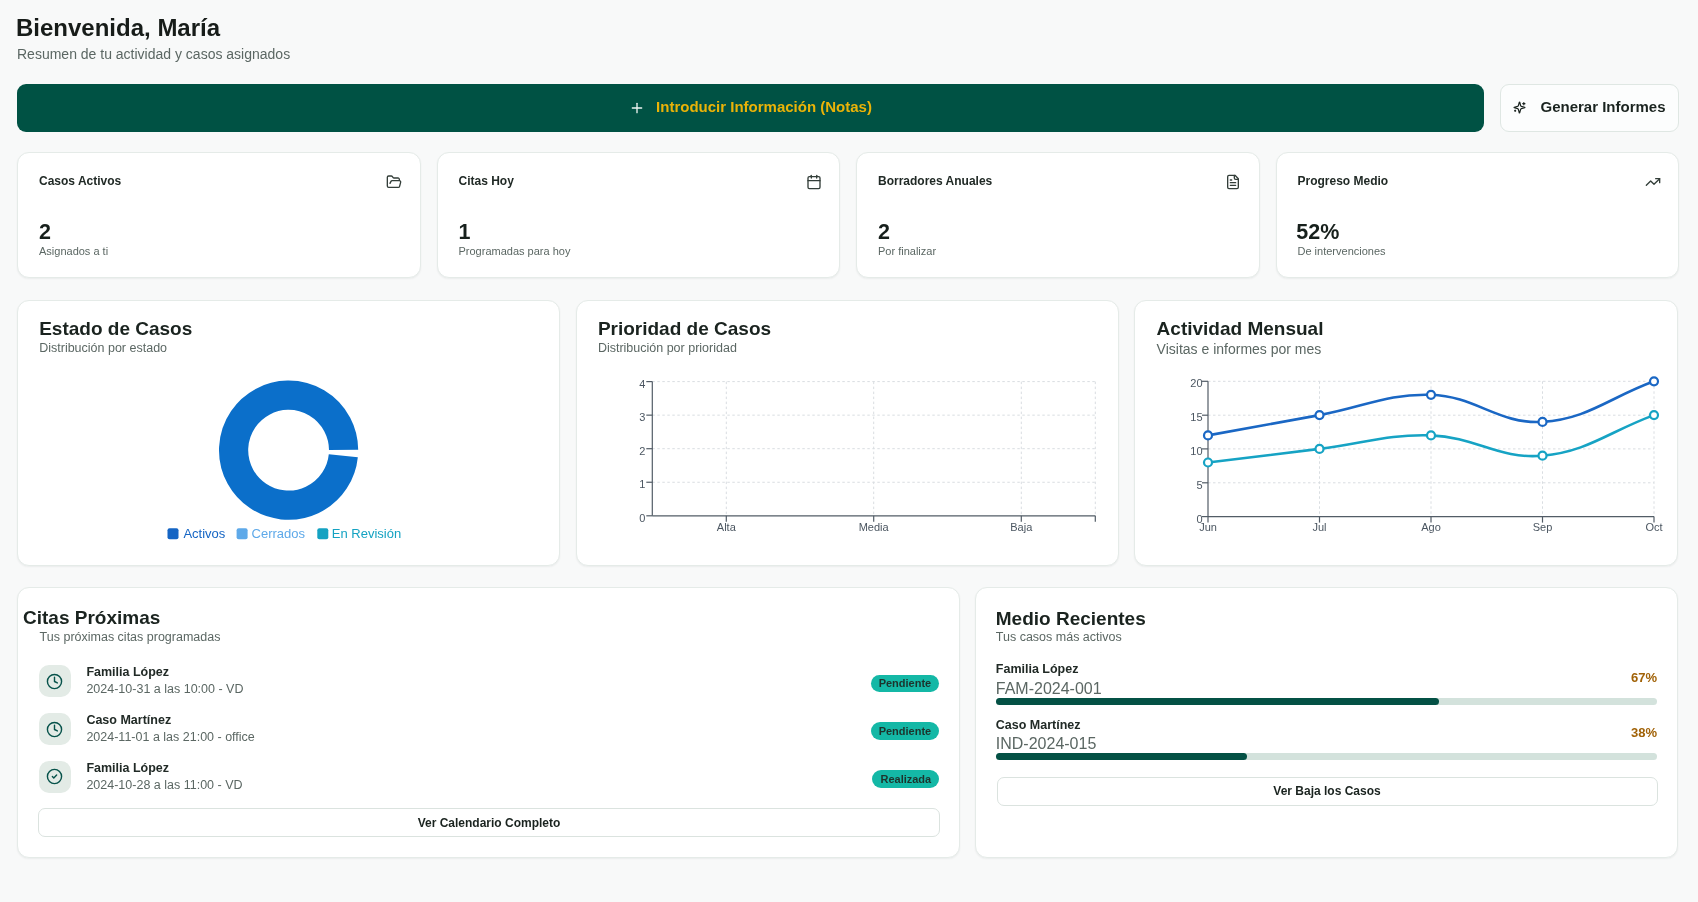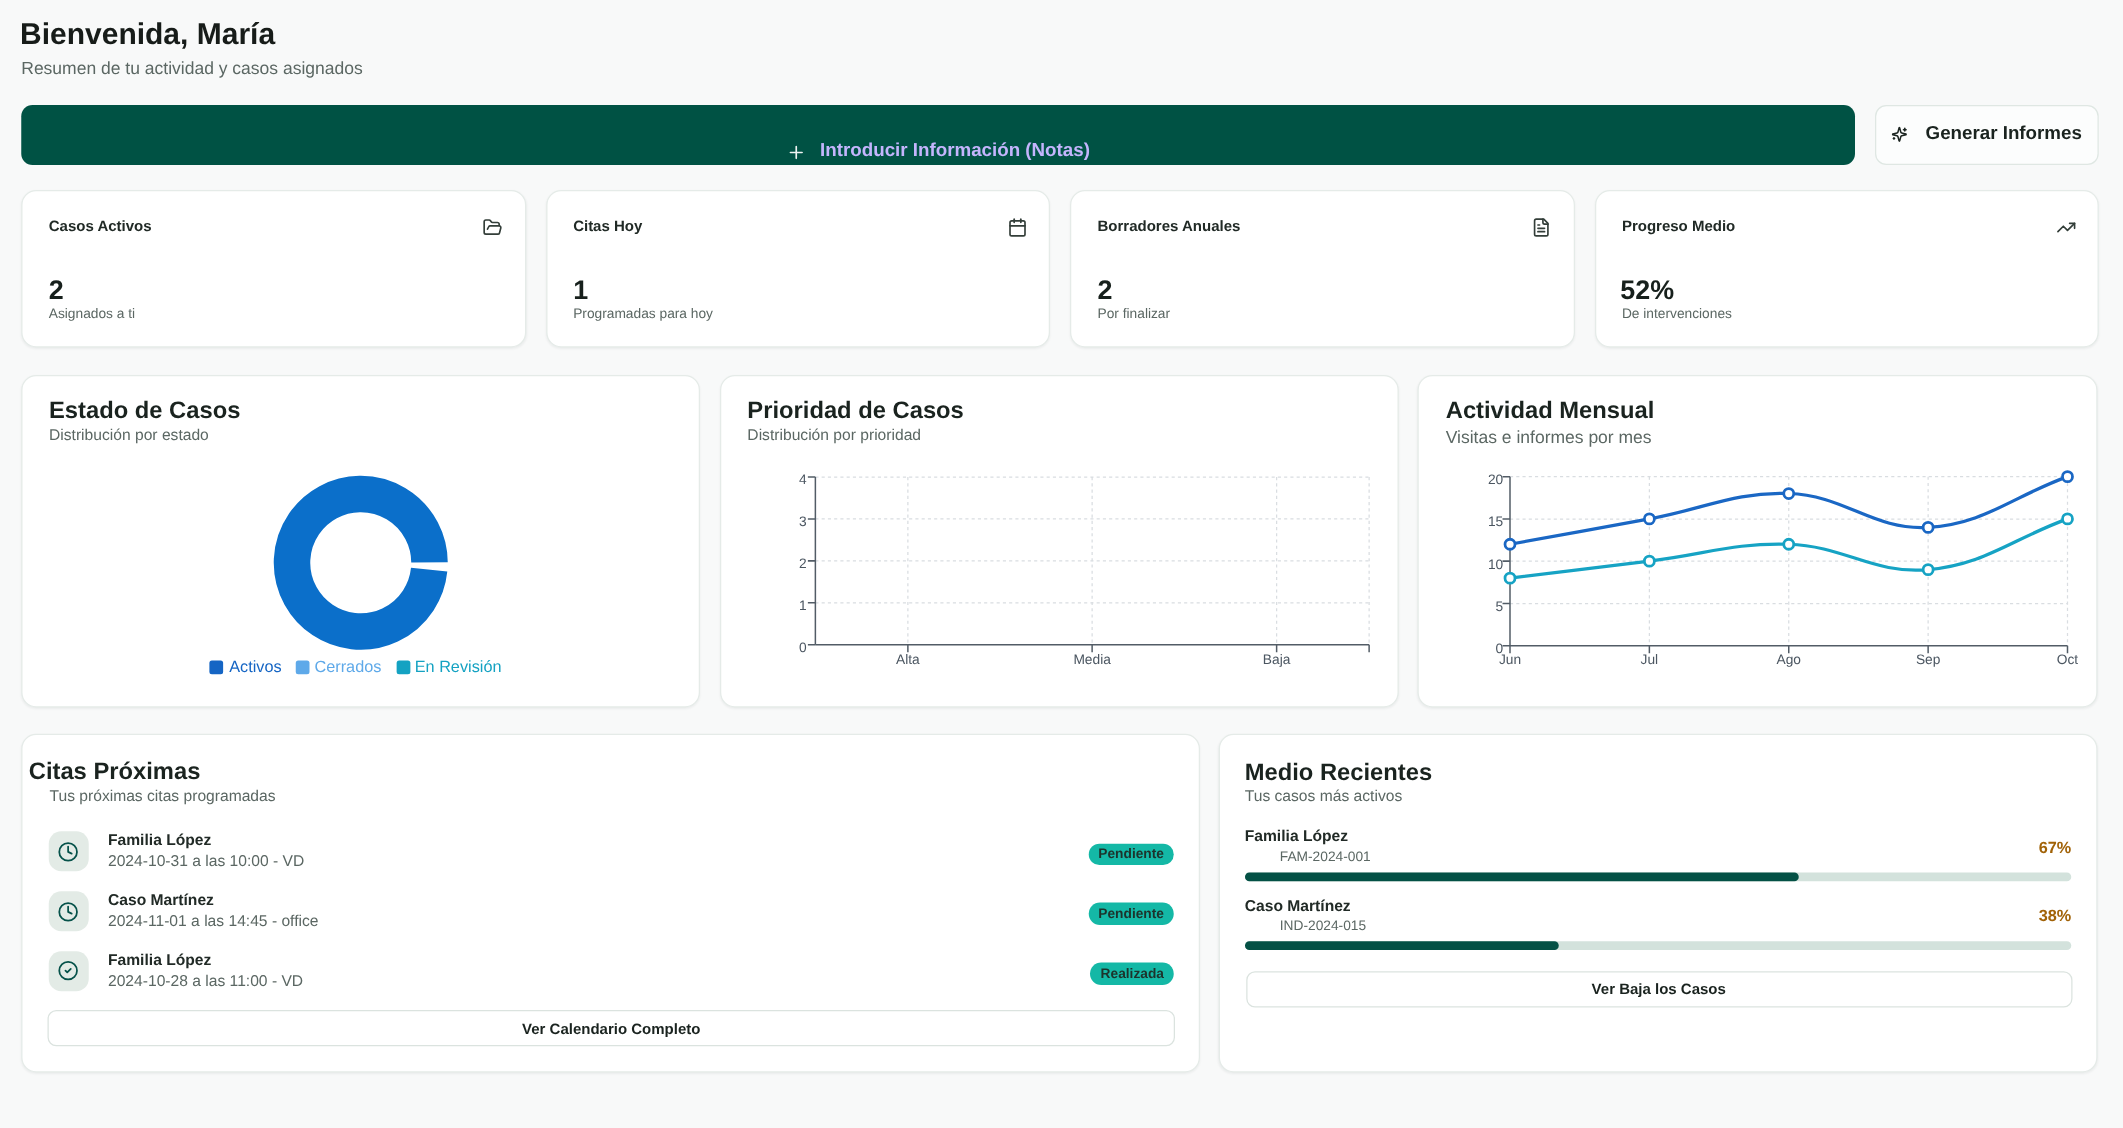--- a/index.html
+++ b/index.html
@@ -16,29 +16,29 @@
 .card-sub { position:absolute; line-height:1; color:#5b6763; }
 .item-title { position:absolute; font-size:12.5px; font-weight:bold; color:#212a26; line-height:1; }
 .item-sub { position:absolute; font-size:12.5px; color:#5b6763; line-height:1; }
 .badge { position:absolute; height:17.5px; border-radius:9px; background:#14b8a6; color:#1d332c; font-size:11px; font-weight:bold; display:flex; align-items:center; padding:0 8px; }
 .iconbox { position:absolute; width:32px; height:32px; border-radius:10px; background:#e3ebe6; display:flex; align-items:center; justify-content:center; }
 .iconbox svg { width:17px; height:17px; fill:none; stroke:#06524a; stroke-width:2; stroke-linecap:round; stroke-linejoin:round; }
 .outline-btn { position:absolute; background:#fff; border:1px solid #dbe3df; border-radius:7px; display:flex; align-items:center; justify-content:center; font-size:12px; font-weight:bold; color:#1a231f; }
 .track { position:absolute; height:7px; border-radius:3.5px; background:#d3e2dc; }
 .fill { height:7px; border-radius:3.5px; background:#045145; }
 .pct { position:absolute; font-size:13px; font-weight:bold; color:#a16207; line-height:1; }
-.cid { position:absolute; font-size:11px; color:#5b6763; line-height:1;margin-left:28px; }
+.cid { position:absolute; font-size:16px; color:#5b6763; line-height:1; }
 </style>
 </head>
 <body>
 
 <div class="abs" style="left:16px; top:16.2px; font-size:24px; font-weight:bold; color:#171c19; line-height:1;">Bienvenida, María</div>
 <div class="abs muted" style="left:17px; top:46.5px; font-size:14px;">Resumen de tu actividad y casos asignados</div>
 
-<div class="abs" style="left:17px; top:84px; width:1467px; height:48px; background:#005244; border-radius:9px; color:#c4b5fd; display:flex; align-items:flex-end; justify-content:center; padding-bottom:3px; font-size:15px; font-weight:bold;">
+<div class="abs" style="left:17px; top:84px; width:1467px; height:48px; background:#005244; border-radius:9px; color:#eab308; display:flex; align-items:center; justify-content:center; padding-bottom:3px; font-size:15px; font-weight:bold;">
   <svg width="16" height="16" viewBox="0 0 24 24" fill="none" stroke="#eef4f2" stroke-width="2" stroke-linecap="round" stroke-linejoin="round" style="margin-right:11px; position:relative; top:1px;">
       <path d="M5 12h14"></path>
       <path d="M12 5v14"></path>
     </svg>
   <span>Introducir Información (Notas)</span>
 </div>
 <div class="abs" style="left:1500px; top:84px; width:179px; height:48px; background:#fcfdfd; border:1px solid #dfe7e3; border-radius:9px; color:#1a231f; display:flex; align-items:center; justify-content:center; padding-bottom:3px; font-size:15px; font-weight:bold;">
   <svg width="13" height="13" viewBox="0 0 24 24" fill="none" stroke="#1a231f" stroke-width="2.2" stroke-linecap="round" stroke-linejoin="round" style="margin-right:14px; position:relative; top:1px;">
       <path d="M9.937 15.5A2 2 0 0 0 8.5 14.063l-6.135-1.582a.5.5 0 0 1 0-.962L8.5 9.936A2 2 0 0 0 9.937 8.5l1.582-6.135a.5.5 0 0 1 .963 0L14.063 8.5A2 2 0 0 0 15.5 9.937l6.135 1.581a.5.5 0 0 1 0 .964L15.5 14.063a2 2 0 0 0-1.437 1.437l-1.582 6.135a.5.5 0 0 1-.963 0z"></path>
       <path d="M20 3v4"></path>
@@ -223,21 +223,21 @@
 <div class="iconbox" style="left:38.7px; top:760.8px;">
     <svg viewBox="0 0 24 24">
       <circle cx="12" cy="12" r="10"></circle>
       <path d="m9 12 2 2 4-4"></path>
     </svg>
   </div>
 
 <div class="item-title" style="left:86.4px; top:666.1px;">Familia López</div>
 <div class="item-sub" style="left:86.4px; top:683.2px;">2024-10-31 a las 10:00 - VD</div>
 <div class="item-title" style="left:86.4px; top:713.8px;">Caso Martínez</div>
-<div class="item-sub" style="left:86.4px; top:730.9px;">2024-11-01 a las 14:45 - office</div>
+<div class="item-sub" style="left:86.4px; top:730.9px;">2024-11-01 a las 21:00 - office</div>
 <div class="item-title" style="left:86.4px; top:761.5px;">Familia López</div>
 <div class="item-sub" style="left:86.4px; top:778.7px;">2024-10-28 a las 11:00 - VD</div>
 
 <div class="badge" style="right:758.8px; top:674.6px;">Pendiente</div>
 <div class="badge" style="right:758.8px; top:722.3px;">Pendiente</div>
 <div class="badge" style="right:758.8px; top:770px;">Realizada</div>
 
 <div class="outline-btn" style="left:38px; top:807.8px; width:902px; height:29.5px;">Ver Calendario Completo</div>
 
 <div class="card-title" style="left:995.8px; top:608.5px;">Medio Recientes</div>

